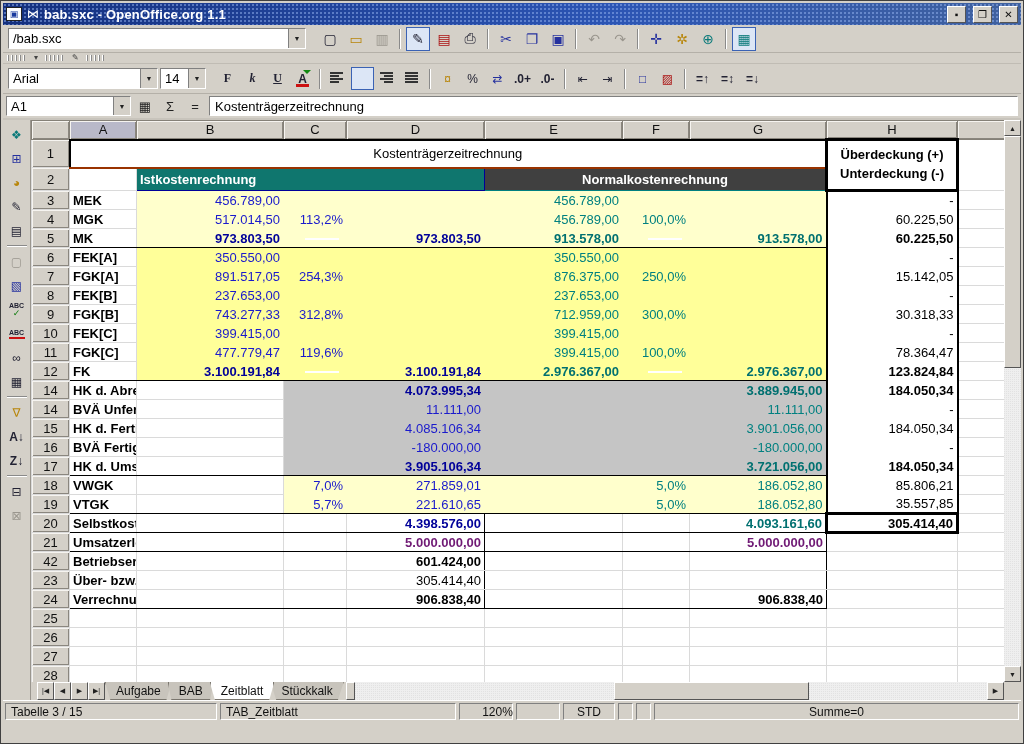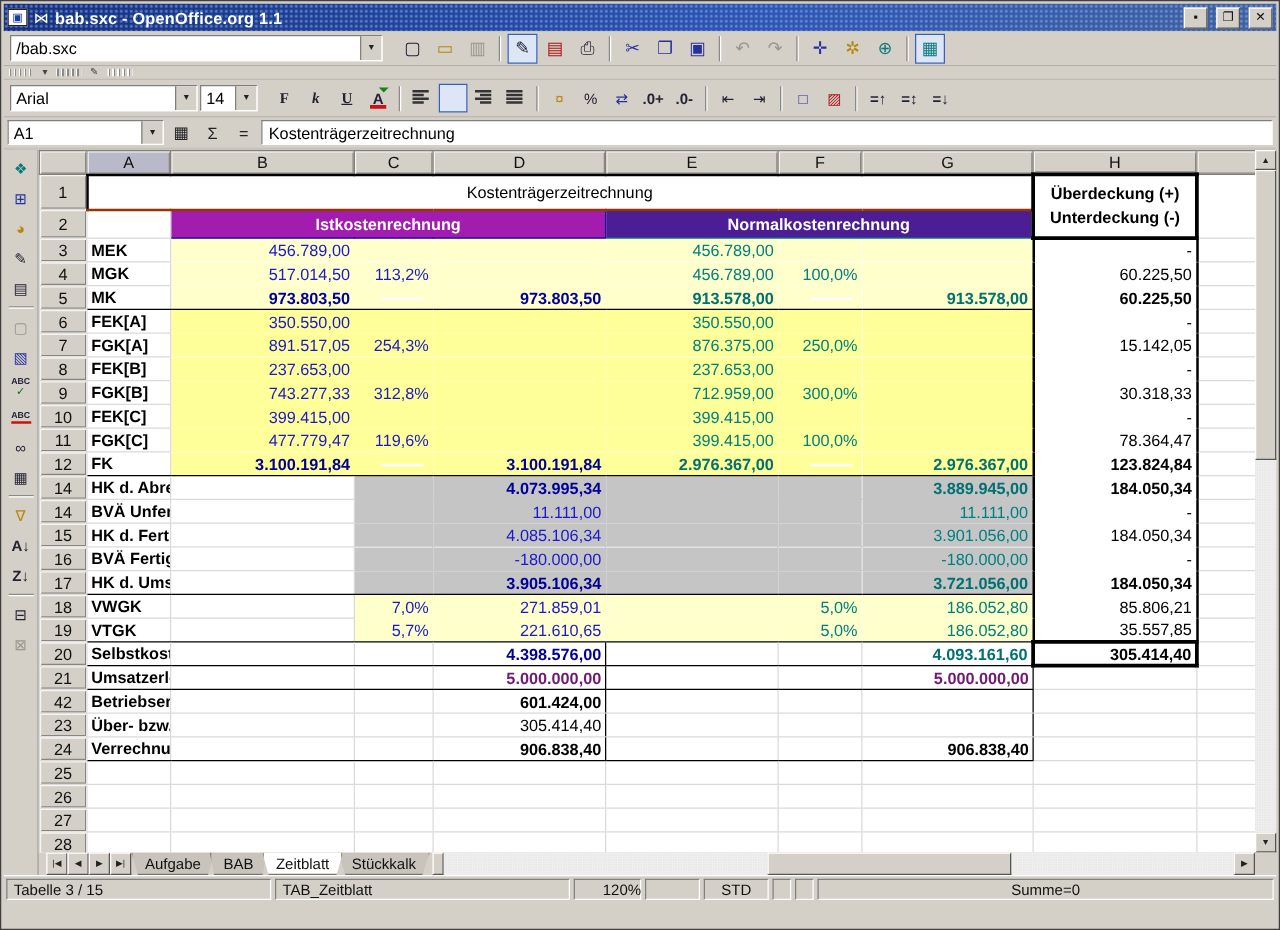--- a/index.html
+++ b/index.html
@@ -65,22 +65,22 @@
   .ch,.corner,.chfill{background:#d4d0c8;border:1px solid #858178;box-shadow:inset 1px 1px 0 #f6f4f0,inset -1px -1px 0 #8a867e;font-size:11px;font-weight:normal;text-align:center;color:#111;height:20px;}
   .chsel{background:#b9b9c9;}
   td.rowhdr{background:#d4d0c8;border:1px solid #858178;box-shadow:inset 1px 1px 0 #f6f4f0,inset -1px -1px 0 #8a867e;font-size:11px;text-align:center;color:#111;}
   .rhsel{background:#b9b9c9;}
   table.grid td{border:1px solid #dadada;}
   tr[data-row="1"] td{height:28px;}
   tr[data-row="2"] td{height:23px;}
   .titlecell{font-size:17px;text-align:center;border:2px solid #000 !important;border-bottom:2px solid #993300 !important;background:#fff;color:#000;}
   .hhead{border:3px solid #000 !important;background:#fff;text-align:center;vertical-align:middle;padding:0 2px;}
   .hhead div{font-weight:bold;font-size:13px;line-height:1.45;}
-  .band-ist{background:#a21caf;color:#fff;font-weight:bold;font-size:14px;text-align:center;border:1px solid #000099 !important;}
-  .band-norm{background:#4c1d95;color:#fff;font-weight:bold;font-size:14px;text-align:center;border:1px solid #008080 !important;}
+  .band-ist{background:#0f766e;color:#fff;font-weight:bold;font-size:14px;border:1px solid #000099 !important;}
+  .band-norm{background:#404040;color:#fff;font-weight:bold;font-size:14px;text-align:center;border:1px solid #008080 !important;}
   
   td.lbl{font-weight:bold;overflow:visible;position:relative;}
   .lbl-in{position:absolute;left:3px;top:50%;transform:translateY(-50%);white-space:nowrap;z-index:3;font-weight:bold;font-size:13px;color:#000;}
   td.ni{color:#1a1acc;text-align:right;}
   td.nib{color:#000099;font-weight:bold;text-align:right;}
   td.nn{color:#008080;text-align:right;}
   td.nnb{color:#007070;font-weight:bold;text-align:right;}
   td.nh{color:#000;text-align:right;}
   td.nhb{color:#000;font-weight:bold;text-align:right;}
   td.red{color:#701a75;font-weight:bold;text-align:right;}

